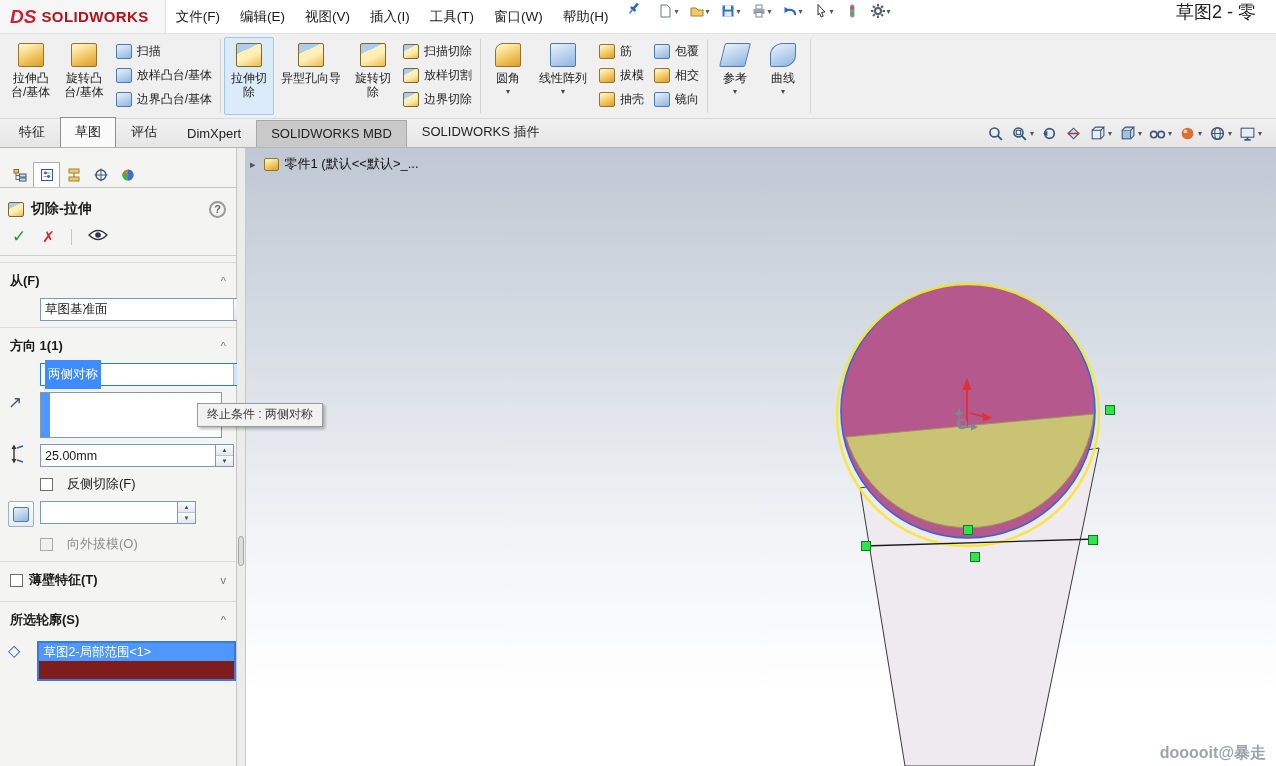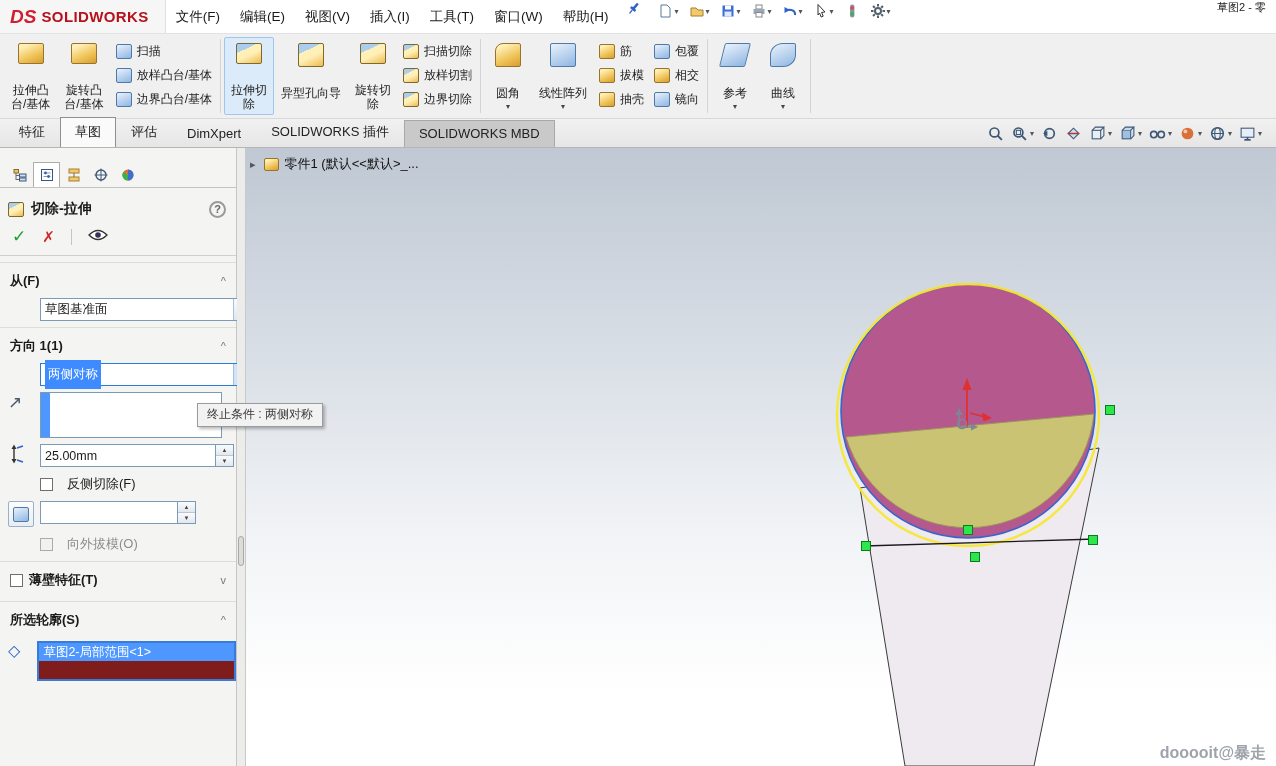--- a/index.html
+++ b/index.html
@@ -9,26 +9,26 @@
   
   .menubar{position:absolute;top:0;left:0;right:0;height:34px;background:#fff;border-bottom:1px solid #e2e2e2;display:flex;align-items:flex-start}
   .logo{display:flex;align-items:center;gap:5px;height:100%;padding:0 16px 0 10px;background:#f6f6f6;border-right:1px solid #e0e0e0}
   .logo-ds{color:#d11f2f;font-weight:bold;font-style:italic;font-size:19px}
   .logo-text{color:#b5121b;font-weight:bold;font-size:15px;letter-spacing:.4px}
   .menu-item{padding:0 10px;height:100%;display:flex;align-items:center;font-size:13.5px;cursor:default}
   .pinwrap{margin:0 12px 0 8px;display:flex;align-items:center}
   .qt{display:flex;align-items:center;gap:4px}
   .qt-btn{display:flex;align-items:center;padding:3px 3px;border-radius:2px}
   .caret{font-size:8px;color:#555;margin-left:1px}
-  .doc-title{margin-left:auto;padding-right:10px;white-space:nowrap;color:#222;font-size:11px}
+  .doc-title{margin-left:auto;padding-right:20px;white-space:nowrap;color:#222;font-size:18px}
 
   
   .ribbon{position:absolute;top:34px;left:0;right:0;height:85px;background:#f0f0f0;border-bottom:1px solid #d8d8d8;display:flex;align-items:stretch;padding:3px 4px}
   .rb-big{display:flex;flex-direction:column;align-items:center;padding:5px 6px 2px;min-width:48px;text-align:center;font-size:12px;line-height:1.15;color:#222;border:1px solid transparent;border-radius:2px}
-  .rb-big .lbl{white-space:pre-line;margin-top:20px}
+  .rb-big .lbl{white-space:pre-line;margin-top:5px}
   .rb-big.active{background:#dcebfa;border-color:#9ec6ef}
   .rb-big.dim .lbl{color:#9a9a9a}
   .rb-smallcol{display:flex;flex-direction:column;justify-content:flex-start;gap:7px;padding:6px 5px}
   .rb-small{display:flex;align-items:center;gap:5px;font-size:12px;color:#222;white-space:nowrap}
   .rb-sep{width:1px;background:#d4d4d4;margin:2px 3px}
   .ic-lg{width:26px;height:24px;display:inline-block}
   .ic-sm{width:16px;height:15px;display:inline-block;flex:0 0 auto}
   .gold{background:linear-gradient(155deg,#fff0b8 15%,#f0c45a 60%,#d99e2e);border:1px solid #97742b;border-radius:2px}
   .cutic{background:linear-gradient(155deg,#aacdf0 0 30%,#fff0b8 30% 55%,#eebb4d 100%);border:1px solid #7a6a2e;border-radius:2px}
   .bluew{background:linear-gradient(155deg,#eaf2fb,#8fb6e2);border:1px solid #4c7bab;border-radius:2px}
@@ -297,22 +297,22 @@
     <span class="rb-caret">▾</span>
   </div>
   <div class="rb-sep"></div>
 </div>
 
 <div class="tabbar">
   <span class="tab">特征</span>
   <span class="tab active">草图</span>
   <span class="tab">评估</span>
   <span class="tab">DimXpert</span>
+  <span class="tab shaded">SOLIDWORKS MBD</span>
   <span class="tab">SOLIDWORKS 插件</span>
-  <span class="tab shaded">SOLIDWORKS MBD</span>
 
   <div class="hud">
     <span class="hud-btn">
         <svg width="17" height="17" viewBox="0 0 16 16">
           <circle cx="7" cy="7" r="4.2" fill="none" stroke="#3c5878" stroke-width="1.6"></circle>
           <line x1="10" y1="10" x2="14" y2="14" stroke="#3c5878" stroke-width="1.8"></line>
         </svg>
       </span>
     <span class="hud-btn">
         <svg width="17" height="17" viewBox="0 0 16 16">

